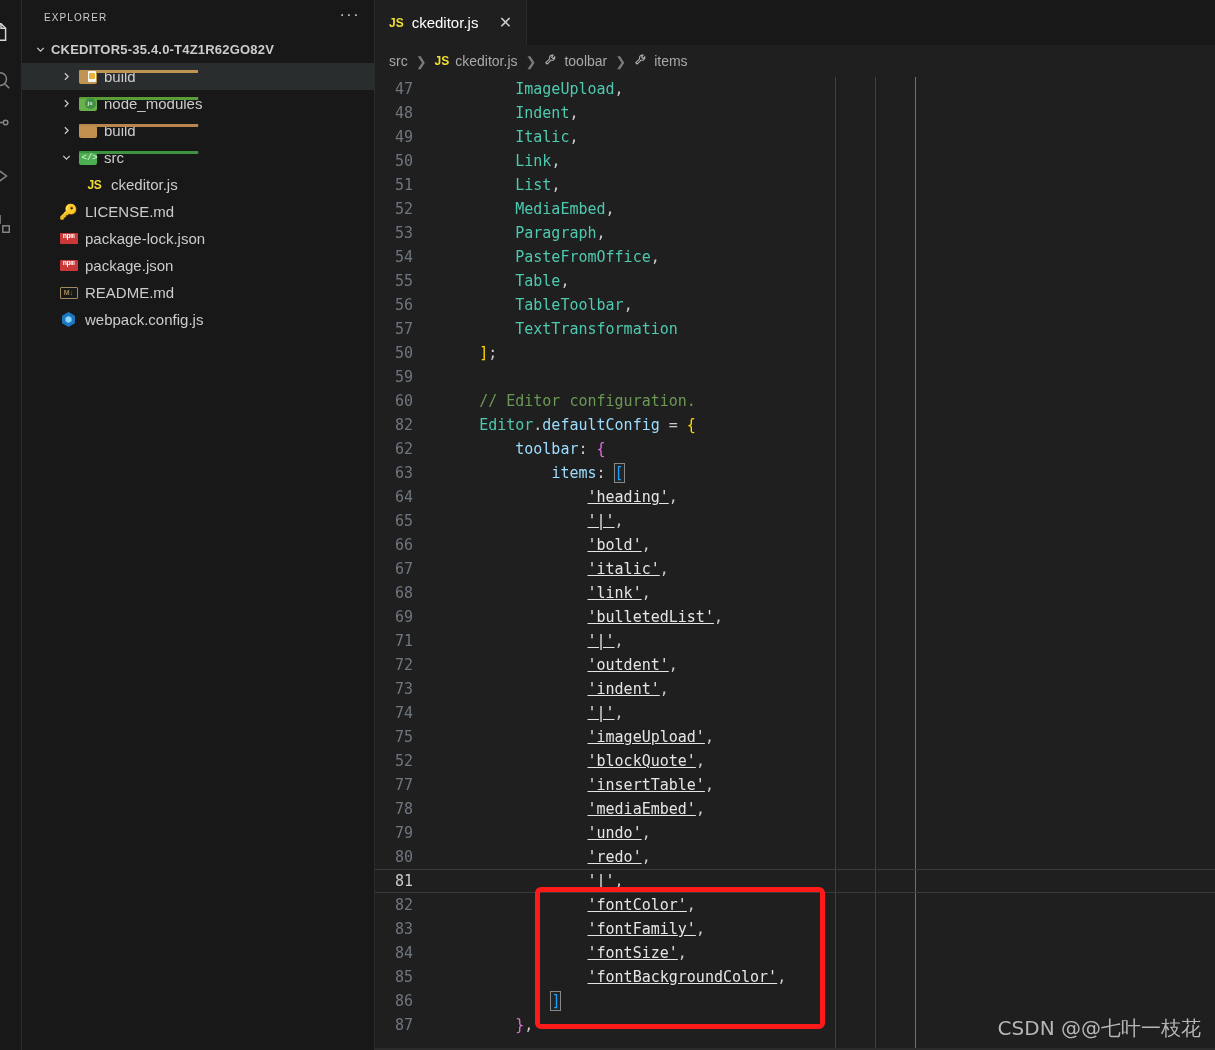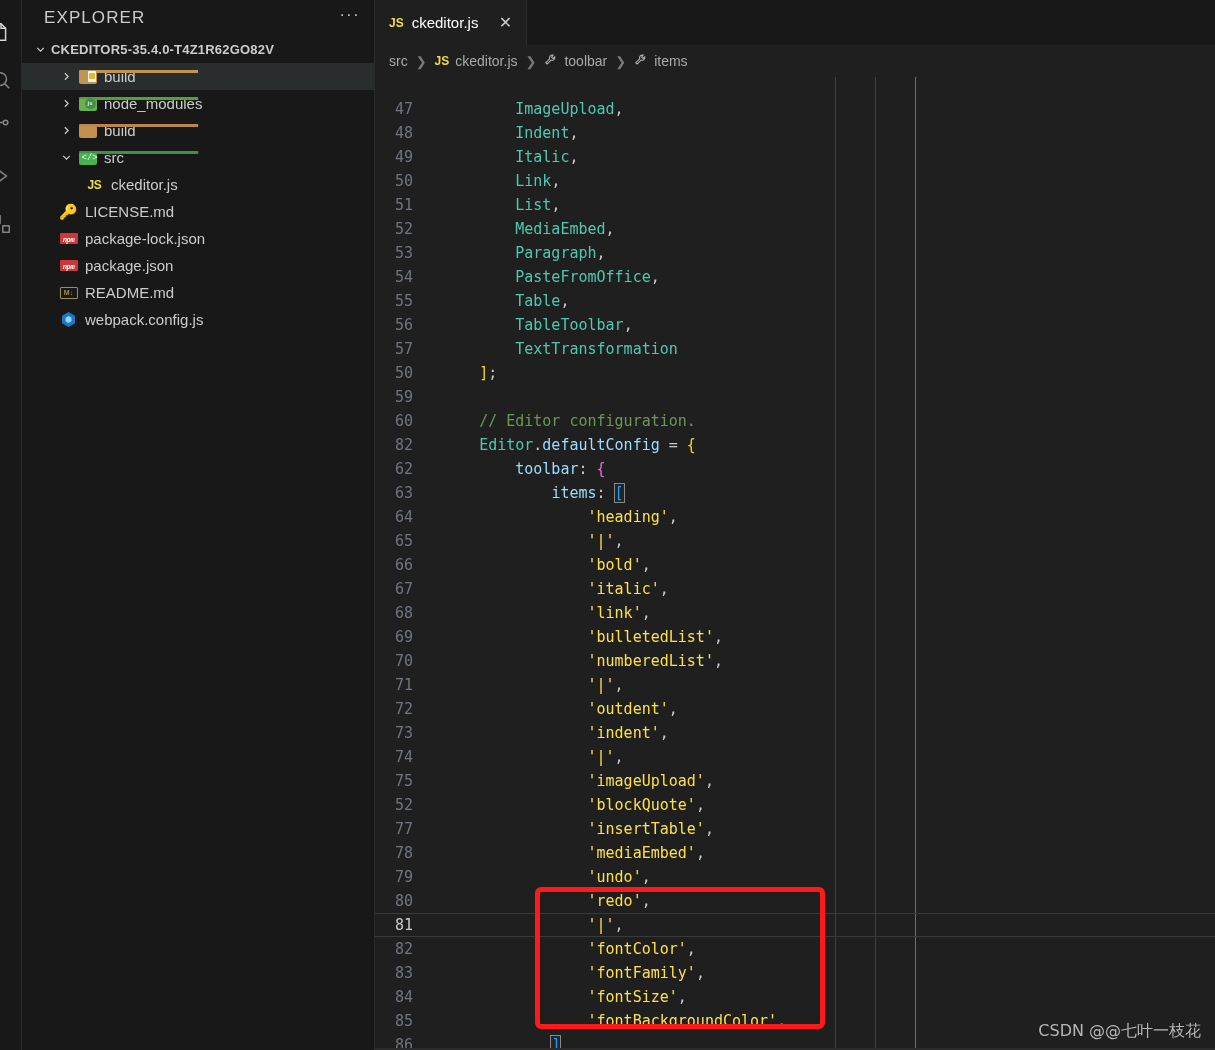--- a/index.html
+++ b/index.html
@@ -42,21 +42,21 @@
     display: flex; flex-direction: column;
     border-right: 1px solid #2b2b2b;
   }
   .sb-header {
     height: 35px; flex: 0 0 35px;
     display: flex; align-items: center;
     padding: 0 8px 0 22px;
     color: #cccccc;
   }
   .sb-title {
-    font-size: 17px; letter-spacing: 1.1px; font-weight: 400;
+    font-size: 10px; letter-spacing: 1.1px; font-weight: 400;
     flex: 1; color: #cccccc;
   }
   .sb-dots {
     color: #cccccc; font-size: 16px; letter-spacing: 1.5px;
     line-height: 10px; padding: 0 6px 6px 6px; cursor: pointer;
   }
 
   .folder-row {
     height: 28px; display: flex; align-items: center;
     padding-left: 10px; color: #cccccc;
@@ -94,23 +94,22 @@
     position: absolute; left: 0; top: 0; width: 8px; height: 3px;
     border-radius: 1px 1px 0 0;
   }
   .fi .pg {
     position: absolute; right: 1px; top: 1px; width: 8px; height: 11px;
     background: #f5f5f5; border-radius: 1px;
   }
 
   .npm-ico {
     width: 18px; height: 11px; background: #cb3837;
-    display: flex; align-items: flex-end; justify-content: center;
+    display: flex; align-items: flex-start; justify-content: center;
     border-radius: 1px;
-    font-style: italic;
   }
   .npm-ico span {
     color: #fff; font-size: 7px; font-family: "Liberation Mono", monospace;
     font-weight: bold; line-height: 1; letter-spacing: -.3px;
   }
   .md-ico {
     width: 18px; height: 12px; border: 1.5px solid #9e8a5a;
     display: flex; align-items: center; justify-content: center;
     border-radius: 1px;
   }
@@ -162,21 +161,21 @@
   .bc-js { color: #f1dd35; font-weight: bold; font-size: 12px; }
   .bc-wrench { font-size: 13px; }
 
   
   .code-wrap {
     flex: 1; position: relative; overflow: hidden;
     background: #1f1f1f;
     font-family: "DejaVu Sans Mono", "Liberation Mono", monospace;
     font-size: 15px;
   }
-  .code-scroll { position: absolute; inset: 0; padding-top: 0; margin-top: 20px; }
+  .code-scroll { position: absolute; inset: 0; padding-top: 0; }
   .crow {
     height: 24px; display: flex; align-items: center;
     position: relative; white-space: pre;
   }
   .crow.curline::before {
     content: ""; position: absolute; left: 0; right: 0; top: 0; height: 1px;
     background: #3a3a3a;
   }
   .crow.curline::after {
     content: ""; position: absolute; left: 0; right: 0; bottom: 0; height: 1px;
@@ -186,21 +185,21 @@
     width: 60px; flex: 0 0 60px; text-align: right;
     padding-right: 22px; color: #6e7681; font-size: 15px;
     user-select: none;
   }
   .crow.curline .lnum { color: #cccccc; }
   .ctext { position: relative; padding-left: 8px; flex: 1; }
   .ctext span { white-space: pre; }
 
   
   .t-cls { color: #4ec9b0; }
-  .t-str { color: #fde047; }
+  .t-str { color: #e5e5e5; text-decoration: underline; }
   .t-com { color: #6a9955; }
   .t-pun { color: #cccccc; }
   .t-prop { color: #9cdcfe; }
   .t-b1 { color: #ffd700; }
   .t-b2 { color: #da70d6; }
   .t-b3 { color: #179fff; }
   .t-op { color: #cccccc; }
   .brkmatch {
     outline: 1px solid #888888; outline-offset: 0px;
     background: rgba(255,255,255,.02);
@@ -214,21 +213,21 @@
   .guide.active { background: #707070; }
 
   
   .redbox {
     position: absolute; border: 5px solid #ff1a1a;
     border-radius: 6px; pointer-events: none; z-index: 40;
   }
 
   .watermark {
     position: absolute; right: 14px; bottom: 8px;
-    color: #b6b6b6; font-size: 16px; z-index: 50;
+    color: #b6b6b6; font-size: 20px; z-index: 50;
     font-family: "DejaVu Sans", sans-serif;
   }
   .statusline {
     position: absolute; left: 0; right: 0; bottom: 0; height: 2px;
     background: #2b2b2b; z-index: 60;
   }
 </style>
 </head>
 <body>
 
@@ -458,21 +457,20 @@
           <div class="crow"><span class="lnum">60</span><span class="ctext"><span class="t-pun">    </span><span class="t-com">// Editor configuration.</span></span></div>
           <div class="crow"><span class="lnum">82</span><span class="ctext"><span class="t-pun">    </span><span class="t-cls">Editor</span><span class="t-pun">.</span><span class="t-prop">defaultConfig</span><span class="t-op"> = </span><span class="t-b1">{</span></span></div>
           <div class="crow"><span class="lnum">62</span><span class="ctext"><span class="t-pun">        </span><span class="t-prop">toolbar</span><span class="t-pun">: </span><span class="t-b2">{</span></span></div>
           <div class="crow"><span class="lnum">63</span><span class="ctext"><span class="t-pun">            </span><span class="t-prop">items</span><span class="t-pun">: </span><span class="t-b3 brkmatch">[</span></span></div>
           <div class="crow"><span class="lnum">64</span><span class="ctext"><span class="t-pun">                </span><span class="t-str">'heading'</span><span class="t-pun">,</span></span></div>
           <div class="crow"><span class="lnum">65</span><span class="ctext"><span class="t-pun">                </span><span class="t-str">'|'</span><span class="t-pun">,</span></span></div>
           <div class="crow"><span class="lnum">66</span><span class="ctext"><span class="t-pun">                </span><span class="t-str">'bold'</span><span class="t-pun">,</span></span></div>
           <div class="crow"><span class="lnum">67</span><span class="ctext"><span class="t-pun">                </span><span class="t-str">'italic'</span><span class="t-pun">,</span></span></div>
           <div class="crow"><span class="lnum">68</span><span class="ctext"><span class="t-pun">                </span><span class="t-str">'link'</span><span class="t-pun">,</span></span></div>
           <div class="crow"><span class="lnum">69</span><span class="ctext"><span class="t-pun">                </span><span class="t-str">'bulletedList'</span><span class="t-pun">,</span></span></div>
-          <div class="crow"><span class="lnum">70</span><span class="ctext"><span class="t-pun">                </span><span class="t-str">'numberedList'</span><span class="t-pun">,</span></span></div>
           <div class="crow"><span class="lnum">71</span><span class="ctext"><span class="t-pun">                </span><span class="t-str">'|'</span><span class="t-pun">,</span></span></div>
           <div class="crow"><span class="lnum">72</span><span class="ctext"><span class="t-pun">                </span><span class="t-str">'outdent'</span><span class="t-pun">,</span></span></div>
           <div class="crow"><span class="lnum">73</span><span class="ctext"><span class="t-pun">                </span><span class="t-str">'indent'</span><span class="t-pun">,</span></span></div>
           <div class="crow"><span class="lnum">74</span><span class="ctext"><span class="t-pun">                </span><span class="t-str">'|'</span><span class="t-pun">,</span></span></div>
           <div class="crow"><span class="lnum">75</span><span class="ctext"><span class="t-pun">                </span><span class="t-str">'imageUpload'</span><span class="t-pun">,</span></span></div>
           <div class="crow"><span class="lnum">52</span><span class="ctext"><span class="t-pun">                </span><span class="t-str">'blockQuote'</span><span class="t-pun">,</span></span></div>
           <div class="crow"><span class="lnum">77</span><span class="ctext"><span class="t-pun">                </span><span class="t-str">'insertTable'</span><span class="t-pun">,</span></span></div>
           <div class="crow"><span class="lnum">78</span><span class="ctext"><span class="t-pun">                </span><span class="t-str">'mediaEmbed'</span><span class="t-pun">,</span></span></div>
           <div class="crow"><span class="lnum">79</span><span class="ctext"><span class="t-pun">                </span><span class="t-str">'undo'</span><span class="t-pun">,</span></span></div>
           <div class="crow"><span class="lnum">80</span><span class="ctext"><span class="t-pun">                </span><span class="t-str">'redo'</span><span class="t-pun">,</span></span></div>

